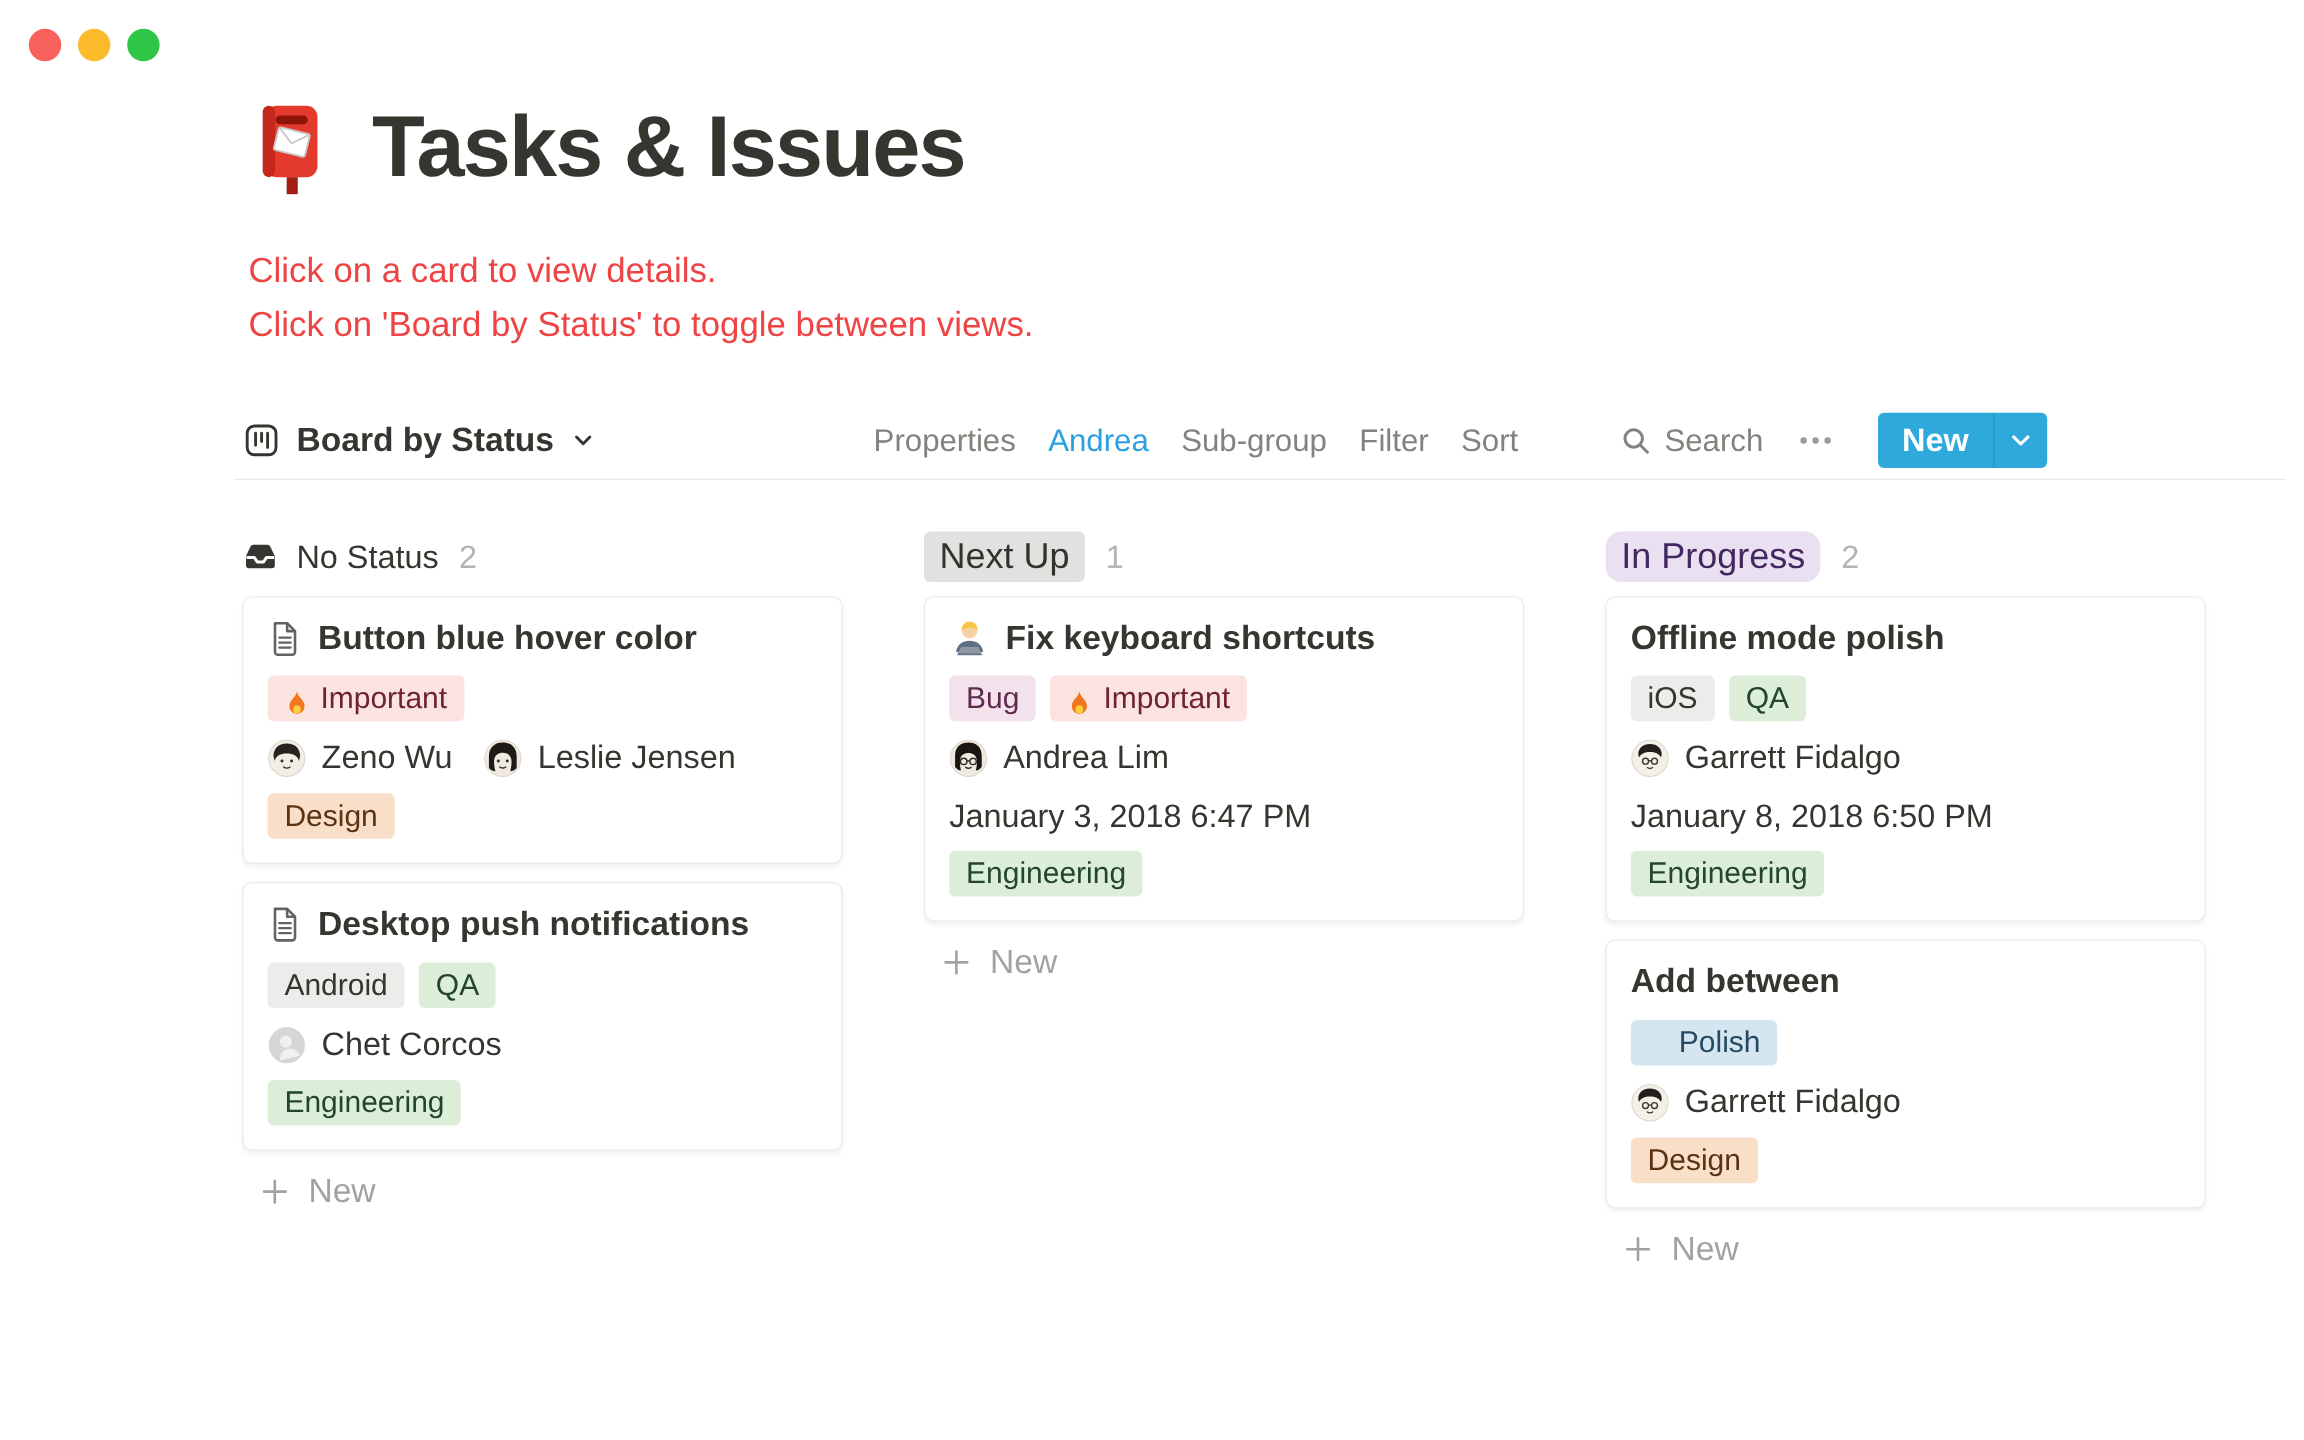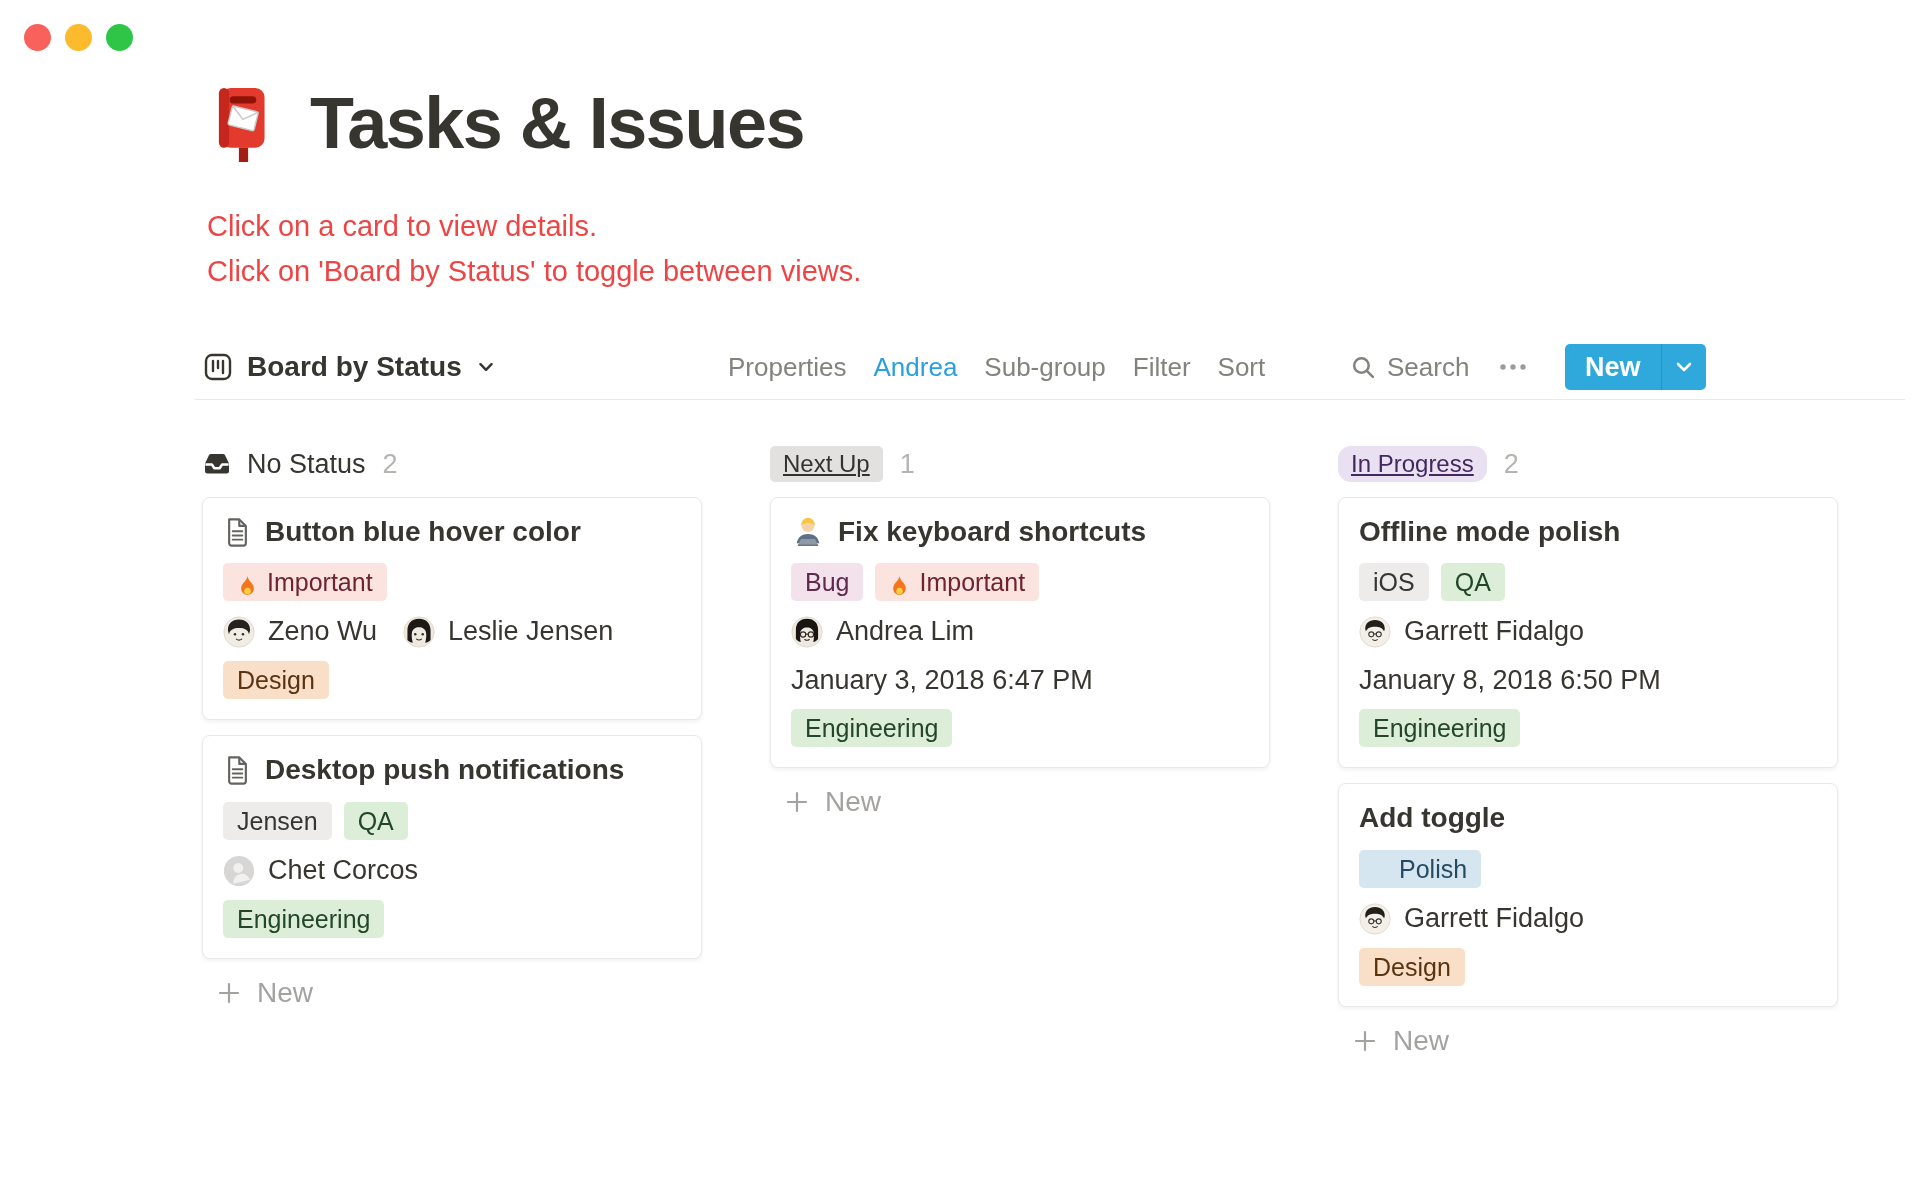--- a/index.html
+++ b/index.html
@@ -33,21 +33,21 @@
   .new-btn{position:absolute;left:1370px;top:8px;height:46px;display:flex;align-items:stretch;
     background:#2fa9dc;border-radius:5px;color:#fff;overflow:hidden;cursor:pointer;}
   .new-btn-main{display:flex;align-items:center;padding:0 20px;font-size:27px;font-weight:700;}
   .new-btn-arrow{display:flex;align-items:center;padding:0 11px;border-left:1px solid rgba(0,0,0,0.14);}
 
   
   .column{position:absolute;top:444px;width:500px;}
   .col-1{left:202px;} .col-2{left:770px;} .col-3{left:1338px;}
   .col-header{height:40px;display:flex;align-items:center;gap:15px;margin-bottom:13px;cursor:pointer;}
   .hdr-label{font-size:27px;font-weight:500;color:#37352f;}
-  .hdr-badge{font-size:24px;padding:4px 13px;border-radius:5px;line-height:1.15;font-weight:400;text-decoration:underline;}
+  .hdr-badge{font-size:30px;padding:4px 13px;border-radius:5px;line-height:1.15;font-weight:400;}
   .hdr-badge.gray{background:#e2e1df;color:#34322e;}
   .hdr-badge.purple{background:#e9e1f2;color:#43275e;border-radius:13px;}
   .hdr-count{font-size:27px;color:#b5b4b1;margin-left:2px;}
 
   .card{background:#fff;border:1px solid #e9e9e7;border-radius:8px;
     box-shadow:0 2px 4px rgba(15,15,15,.06);
     padding:16px 20px 20px 20px;margin-bottom:15px;cursor:pointer;}
   .card-title-row{display:flex;align-items:center;gap:13px;margin-bottom:4px;}
   .card-title{font-size:28px;font-weight:700;color:#37352f;line-height:1.3;}
   .chip-row{display:flex;gap:12px;margin-top:13px;}
@@ -258,21 +258,21 @@
     <div class="card-title-row">
       <span class="icon">
         <svg width="29" height="31" viewBox="0 0 24 26">
             <use href="#page"></use>
           </svg>
       </span>
       <span class="card-title">Desktop push notifications</span>
     </div>
     <div class="chip-row">
       <span class="chip gray">
-        <span>Jensen</span>
+        <span>Android</span>
       </span>
       <span class="chip green">
         <span>QA</span>
       </span>
     </div>
     <div class="person-row">
       <span class="person">
         <svg class="avatar-svg" viewBox="0 0 36 36">
             <use href="#av-default"></use>
           </svg>
@@ -383,21 +383,21 @@
     <div class="date-row">January 8, 2018 6:50 PM</div>
     <div class="chip-row">
       <span class="chip green">
         <span>Engineering</span>
       </span>
     </div>
   </div>
 
   <div class="card">
     <div class="card-title-row">
-      <span class="card-title">Add toggle</span>
+      <span class="card-title">Add between</span>
     </div>
     <div class="chip-row">
       <span class="chip blue">
         <span>Polish</span>
       </span>
     </div>
     <div class="person-row">
       <span class="person">
         <svg class="avatar-svg" viewBox="0 0 36 36">
             <use href="#av-man2"></use>

